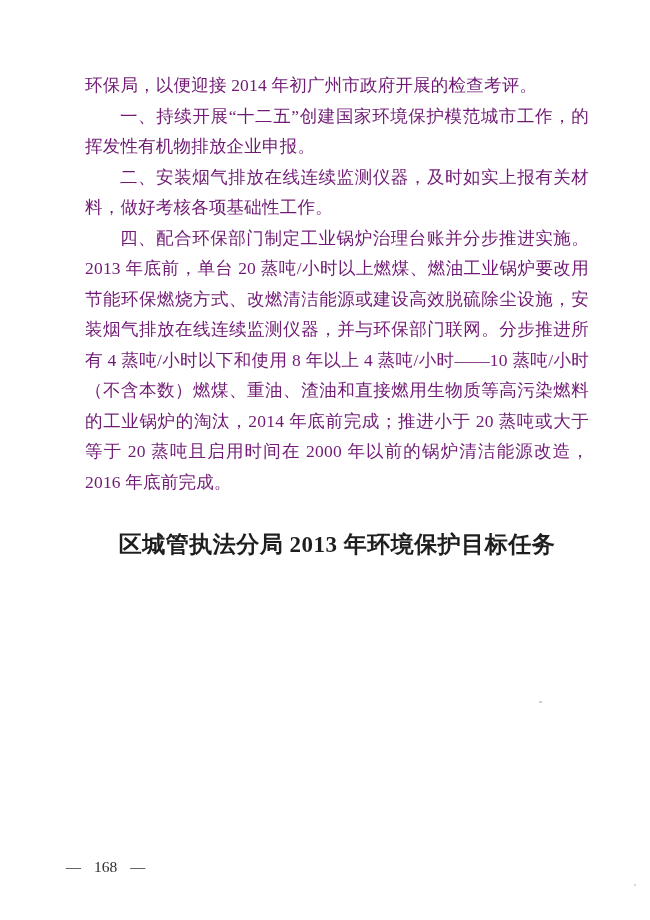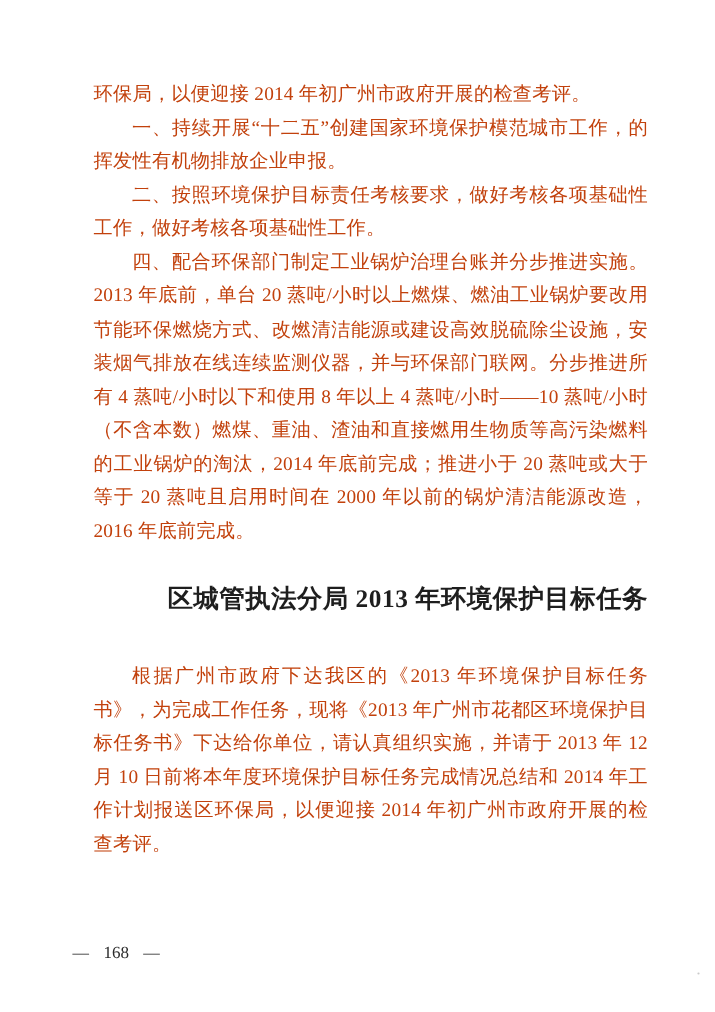--- a/index.html
+++ b/index.html
@@ -22,31 +22,31 @@
     left: 85px;
     top: 70px;
     width: 504px;
   }
   .para {
     margin: 0;
     font-size: 17.5px;
     line-height: 30.5px;
     text-align: justify;
     letter-spacing: 0.2px;
-    color: #c2410c;
+    color: #701a75;
   }
   .para.indent {
     text-indent: 2em;
   }
   .section-heading {
     margin: 31px 0 37px 0;
     font-size: 23px;
     line-height: 34px;
     font-weight: bold;
-    text-align: right;
+    text-align: center;
     letter-spacing: 0.5px;
     color: #1e1e1e;
     white-space: nowrap;
   }
   .footer {
     position: absolute;
     left: 66px;
     top: 858px;
     font-size: 15.5px;
     color: #2b2b2b;
@@ -69,29 +69,26 @@
 </head>
 <body>
 
 <div class="page">
 
   <div class="text-column">
 
     <div>
         <p class="para">环保局，以便迎接 2014 年初广州市政府开展的检查考评。</p>
         <p class="para indent">一、持续开展“十二五”创建国家环境保护模范城市工作，的挥发性有机物排放企业申报。</p>
-        <p class="para indent">二、按照环境保护目标责任考核要求，做好考核各项基础性工作，做好考核各项基础性工作。</p>
+        <p class="para indent">二、安装烟气排放在线连续监测仪器，及时如实上报有关材料，做好考核各项基础性工作。</p>
         <p class="para indent">四、配合环保部门制定工业锅炉治理台账并分步推进实施。2013 年底前，单台 20 蒸吨/小时以上燃煤、燃油工业锅炉要改用节能环保燃烧方式、改燃清洁能源或建设高效脱硫除尘设施，安装烟气排放在线连续监测仪器，并与环保部门联网。分步推进所有 4 蒸吨/小时以下和使用 8 年以上 4 蒸吨/小时——10 蒸吨/小时（不含本数）燃煤、重油、渣油和直接燃用生物质等高污染燃料的工业锅炉的淘汰，2014 年底前完成；推进小于 20 蒸吨或大于等于 20 蒸吨且启用时间在 2000 年以前的锅炉清洁能源改造，2016 年底前完成。</p>
       </div>
 
     <h1 class="section-heading">区城管执法分局 2013 年环境保护目标任务</h1>
 
-    <div>
-        <p class="para indent">根据广州市政府下达我区的《2013 年环境保护目标任务书》，为完成工作任务，现将《2013 年广州市花都区环境保护目标任务书》下达给你单位，请认真组织实施，并请于 2013 年 12 月 10 日前将本年度环境保护目标任务完成情况总结和 2014 年工作计划报送区环保局，以便迎接 2014 年初广州市政府开展的检查考评。</p>
-      </div>
 
   </div>
 
   <div class="footer">
     <span class="dash">—</span>
     <span>168</span>
     <span class="dash">—</span>
   </div>
 
   <div class="artifact a1"></div>

